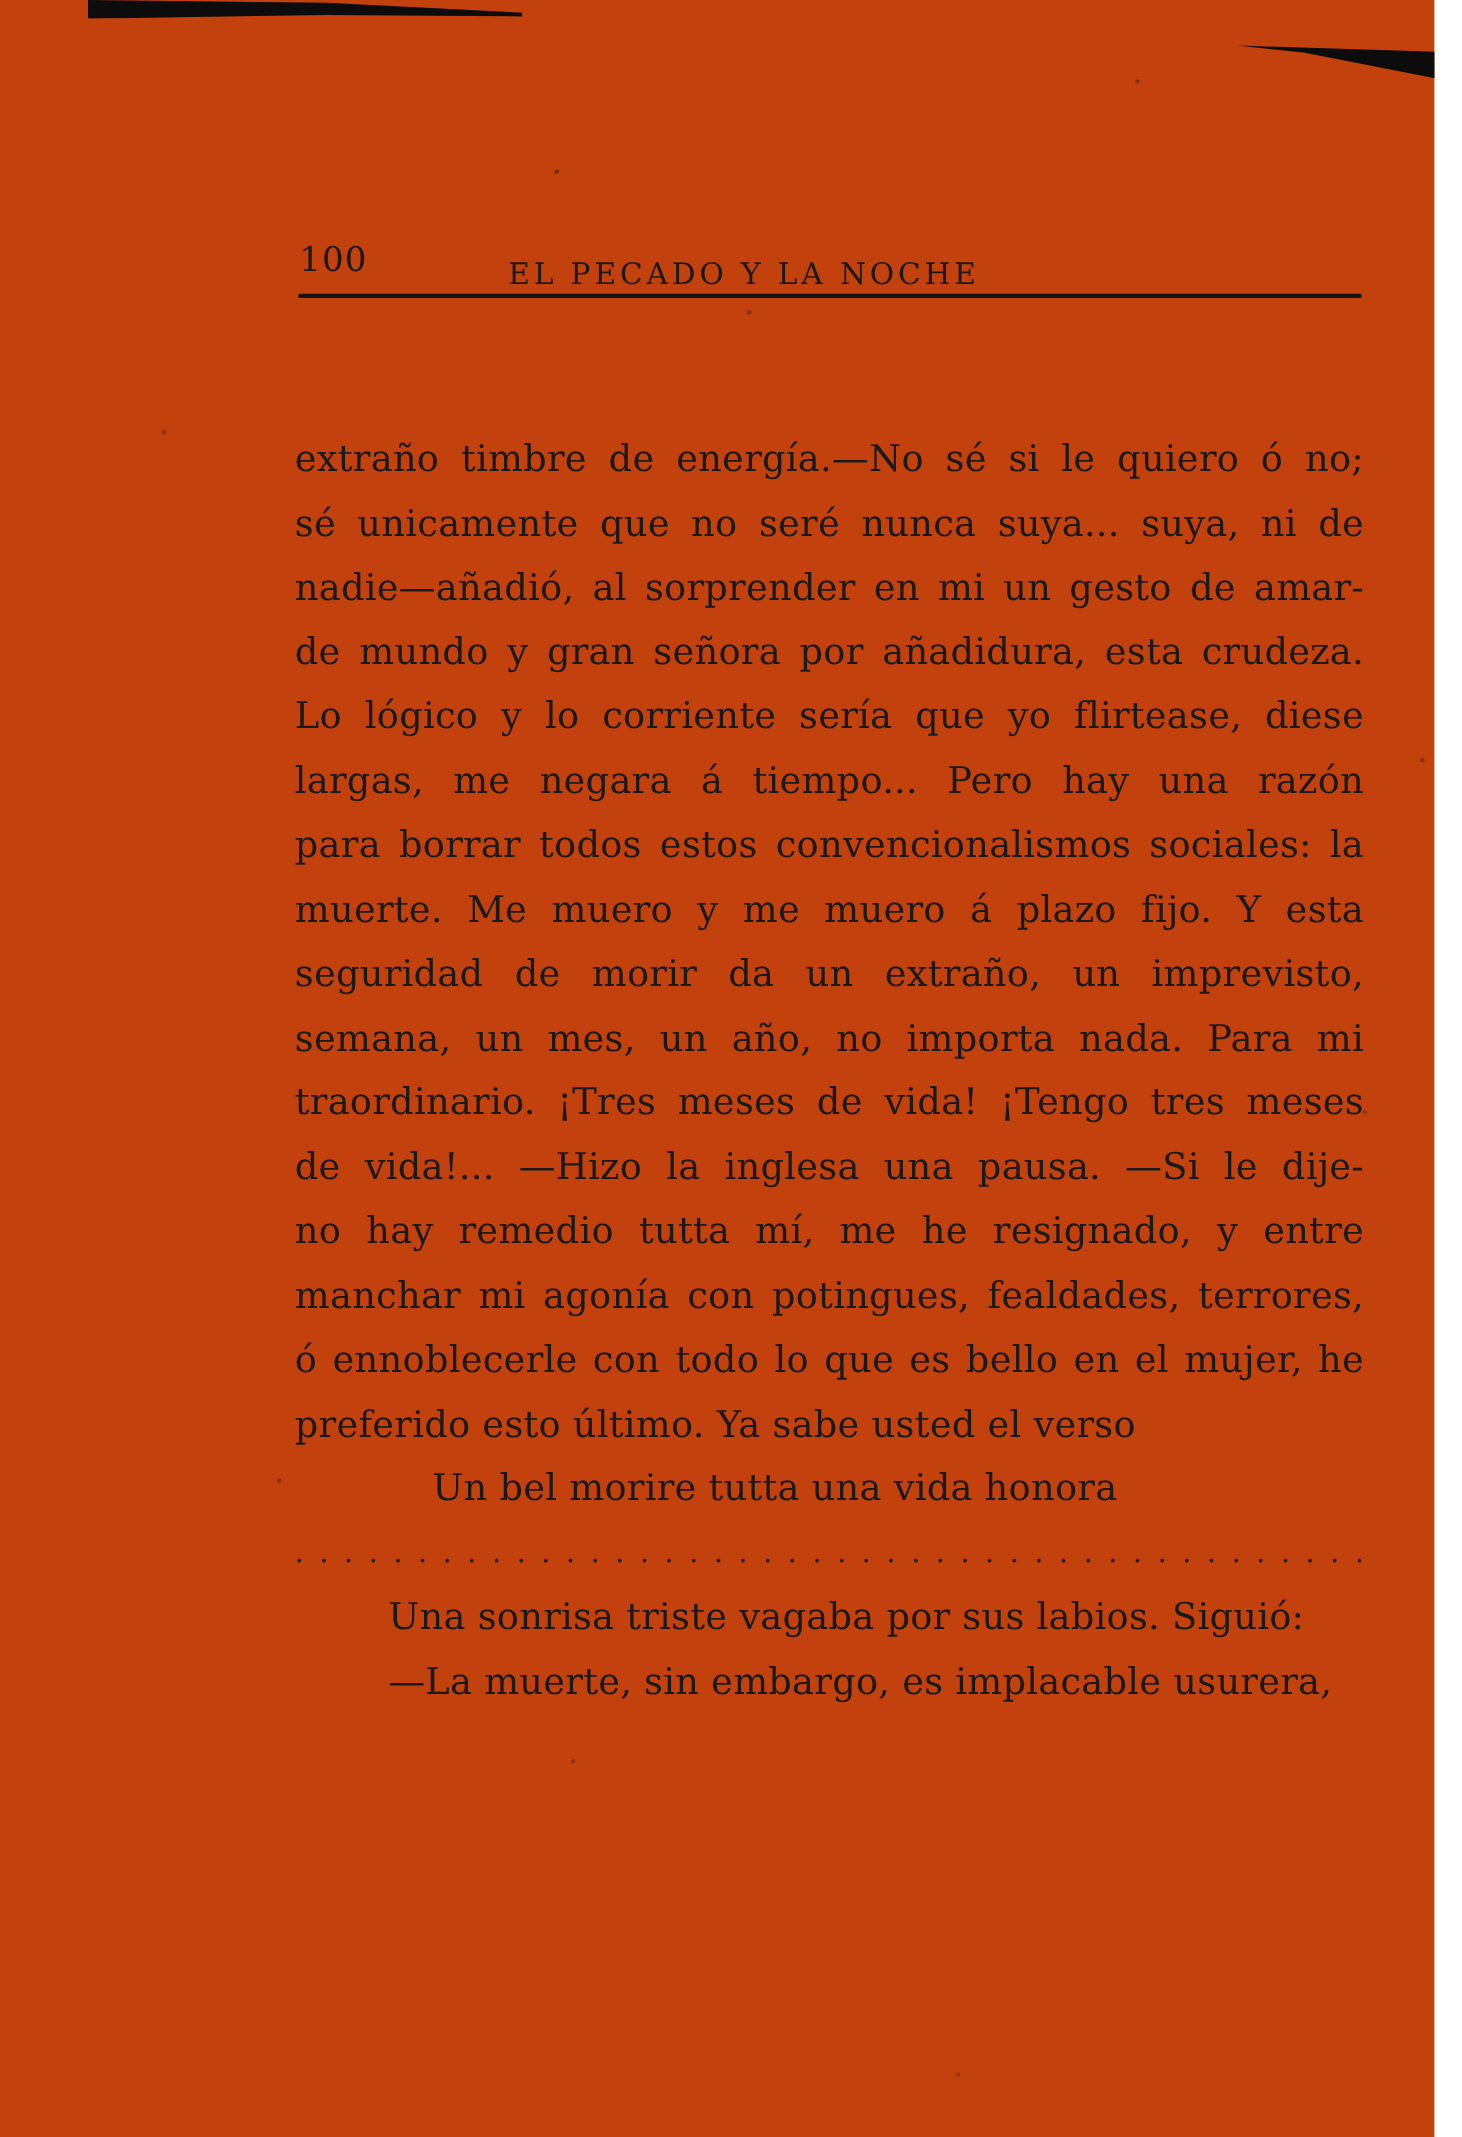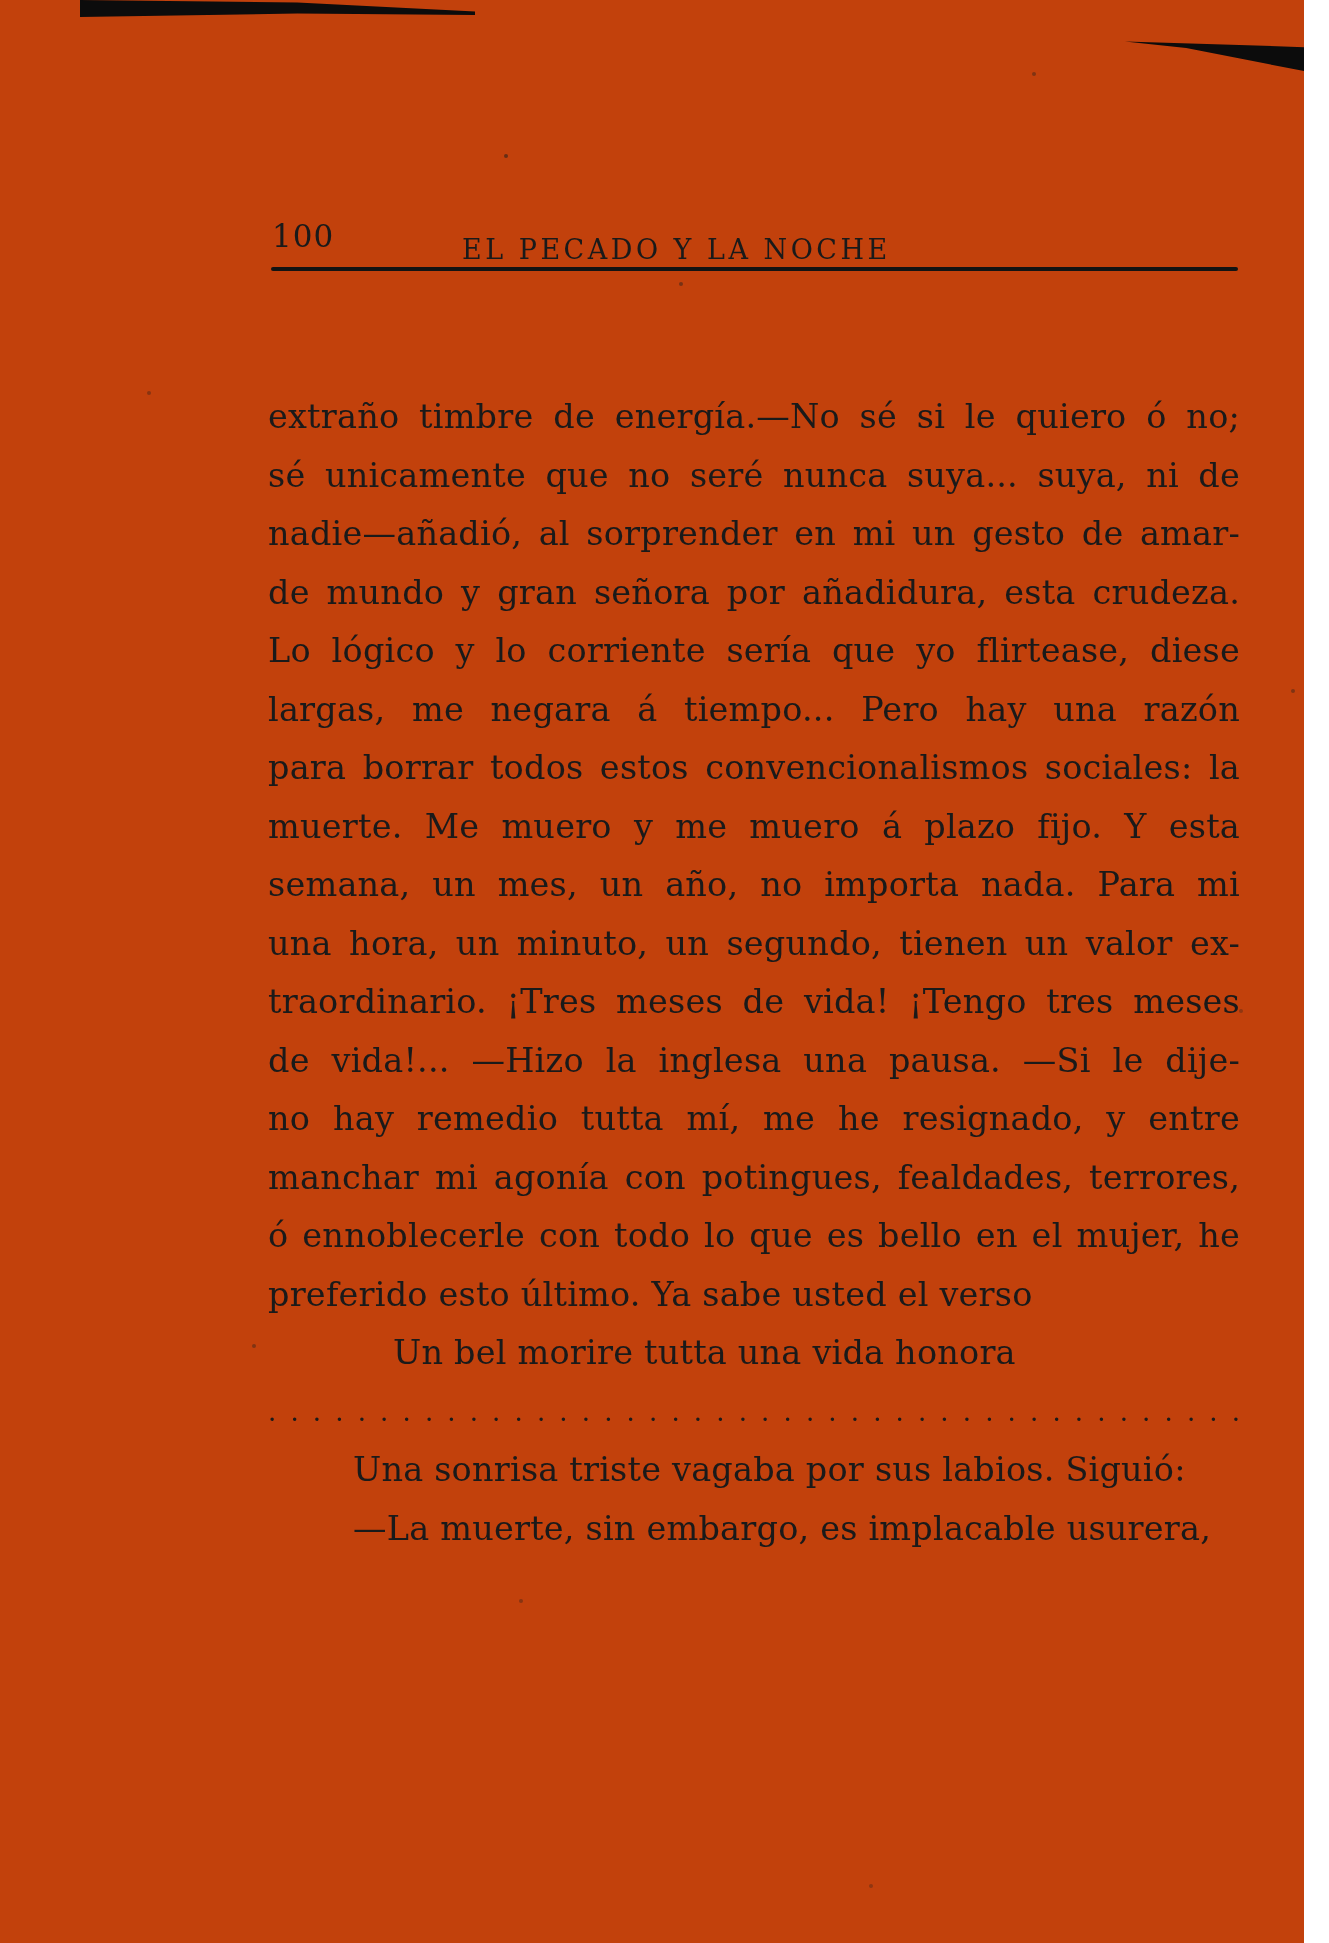--- a/index.html
+++ b/index.html
@@ -90,22 +90,22 @@
   <main class="text-block">
     <div>
         <div class="line justified">extraño timbre de energía.—No sé si le quiero ó no;</div>
         <div class="line justified">sé unicamente que no seré nunca suya... suya, ni de</div>
         <div class="line justified">nadie—añadió, al sorprender en mi un gesto de amar-</div>
         <div class="line justified">de mundo y gran señora por añadidura, esta crudeza.</div>
         <div class="line justified">Lo lógico y lo corriente sería que yo flirtease, diese</div>
         <div class="line justified">largas, me negara á tiempo... Pero hay una razón</div>
         <div class="line justified">para borrar todos estos convencionalismos sociales: la</div>
         <div class="line justified">muerte. Me muero y me muero á plazo fijo. Y esta</div>
+        <div class="line justified">seguridad de morir da un extraño, un imprevisto,</div>
         <div class="line justified">semana, un mes, un año, no importa nada. Para mi</div>
-        <div class="line justified">una hora, un minuto, un segundo, tienen un valor ex-</div>
         <div class="line justified">traordinario. ¡Tres meses de vida! ¡Tengo tres meses</div>
         <div class="line justified">de vida!... —Hizo la inglesa una pausa. —Si le dije-</div>
         <div class="line justified">no hay remedio tutta mí, me he resignado, y entre</div>
         <div class="line justified">manchar mi agonía con potingues, fealdades, terrores,</div>
         <div class="line justified">ó ennoblecerle con todo lo que es bello en el mujer, he</div>
       </div>
     <div class="line">preferido esto último. Ya sabe usted el verso</div>
     <div class="line verse">Un bel morire tutta una vida honora</div>
     <div class="line dots">. . . . . . . . . . . . . . . . . . . . . . . . . . . . . . . . . . . . . . . . . . . .</div>
     <div class="line indent">Una sonrisa triste vagaba por sus labios. Siguió:</div>

